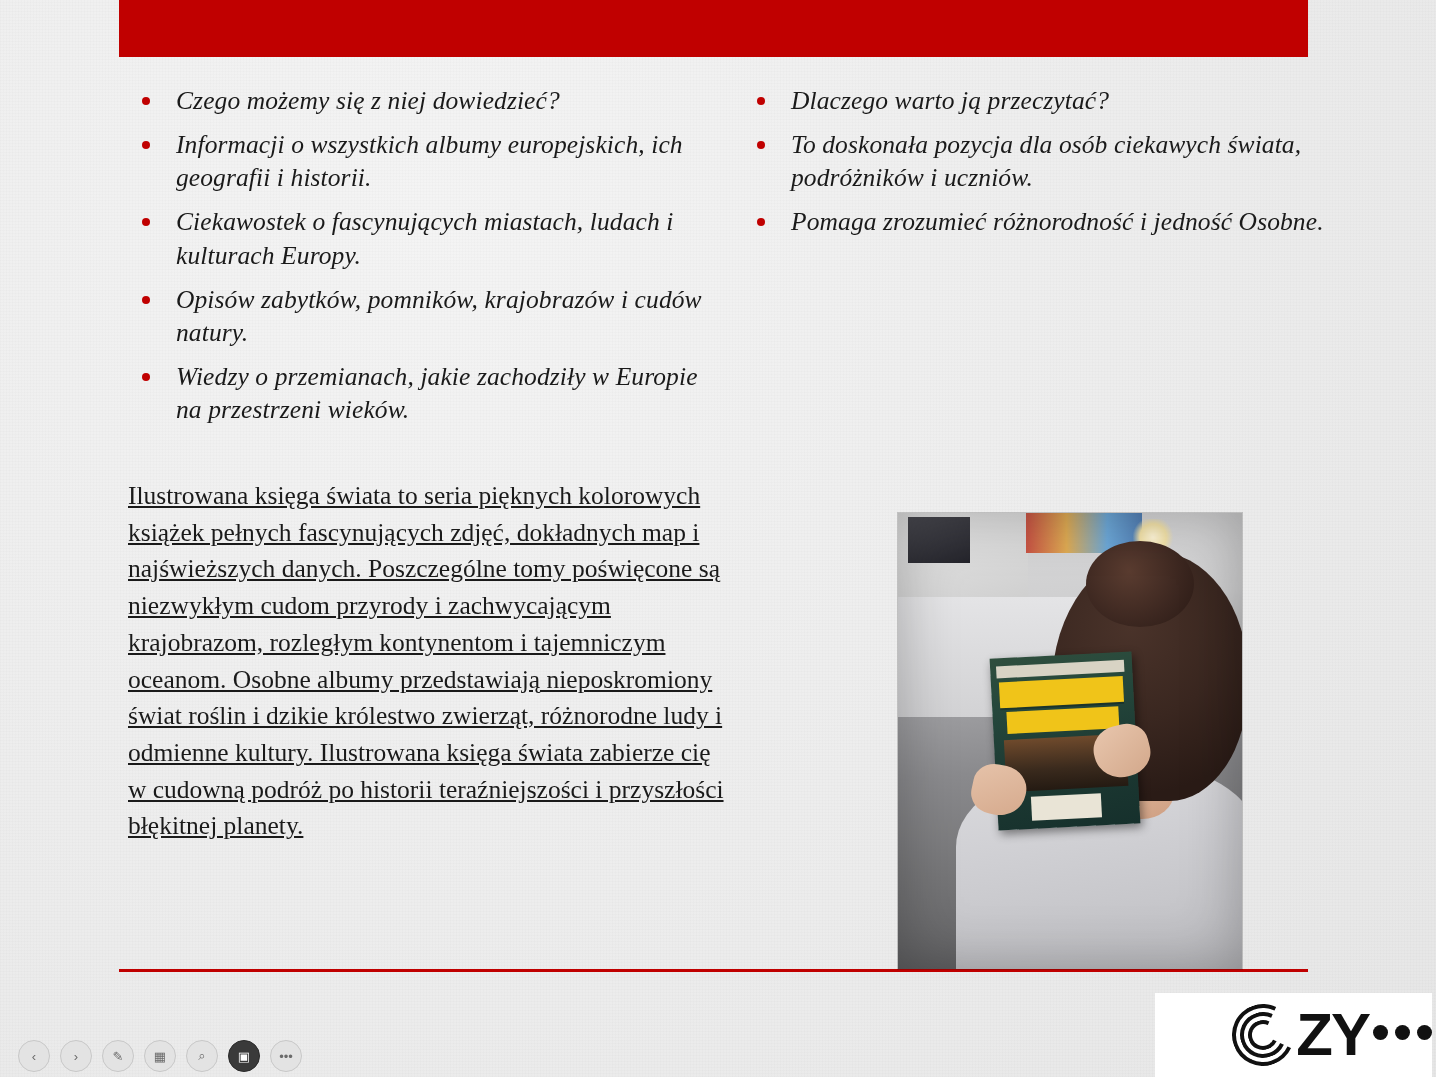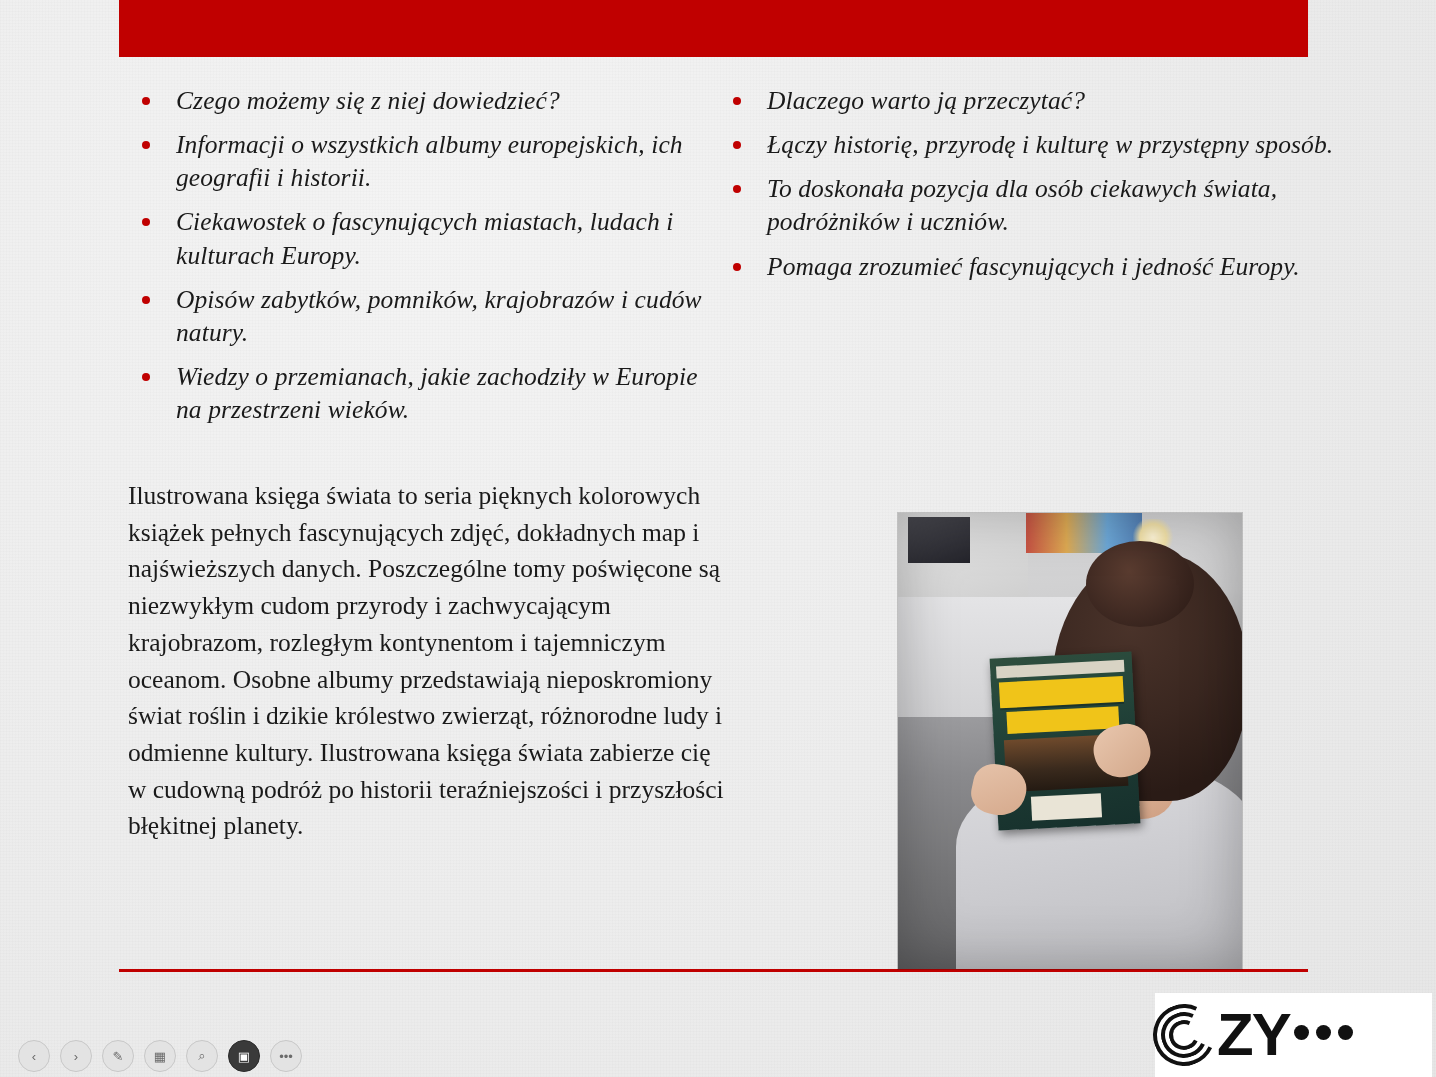--- a/index.html
+++ b/index.html
@@ -56,21 +56,21 @@
 
   
   .col-left {
     position: absolute;
     left: 128px;
     top: 84px;
     width: 585px;
   }
   .col-right {
     position: absolute;
-    left: 719px;
+    left: 743px;
     top: 84px;
     width: 670px;
   }
 
   ul.bullets {
     list-style: none;
     margin: 0;
     padding: 0;
     font-style: italic;
   }
@@ -98,20 +98,21 @@
     position: absolute;
     left: 128px;
     top: 478px;
     width: 600px;
     font-size: 25.5px;
     line-height: 1.44;
     color: #1a1a1a;
   }
   .body-text p {
     margin: 0;
+    text-decoration: underline;
   }
 
   
   .photo {
     position: absolute;
     left: 898px;
     top: 513px;
     width: 344px;
     height: 456px;
     overflow: hidden;
@@ -268,21 +269,21 @@
   
   .logo {
     position: absolute;
     left: 1155px;
     top: 993px;
     width: 277px;
     height: 84px;
     background: #ffffff;
     display: flex;
     align-items: center;
-    justify-content: flex-start;
+    justify-content: flex-end;
     gap: 4px;
   }
   .logo .c-mark {
     width: 58px;
     height: 58px;
     position: relative;
   }
   .logo .c-mark span {
     position: absolute;
     border: 4px solid #111;
@@ -360,23 +361,22 @@
     </ul>
   </div>
 
   <div class="body-text">
     <p>Ilustrowana księga świata to seria pięknych kolorowych książek pełnych fascynujących zdjęć, dokładnych map i najświeższych danych. Poszczególne tomy poświęcone są niezwykłym cudom przyrody i zachwycającym krajobrazom, rozległym kontynentom i tajemniczym oceanom. Osobne albumy przedstawiają nieposkromiony świat roślin i dzikie królestwo zwierząt, różnorodne ludy i odmienne kultury. Ilustrowana księga świata zabierze cię w cudowną podróż po historii teraźniejszości i przyszłości błękitnej planety.</p>
   </div>
 
   <div class="col-right">
     <ul class="bullets">
       <li>Dlaczego warto ją przeczytać?</li>
-      <li> Łączy historię, przyrodę i kulturę w przystępny sposób.</li>
       <li> To doskonała pozycja dla osób ciekawych świata, podróżników i uczniów.</li>
-      <li> Pomaga zrozumieć fascynujących i jedność Europy.</li>
+      <li> Pomaga zrozumieć różnorodność i jedność Osobne.</li>
     </ul>
   </div>
 
   <div class="photo">
     <div class="bg"></div>
     <div class="monitor">
       <div class="monitor-screen"></div>
     </div>
     <div class="shelf-color"></div>
     <div class="lamp"></div>

